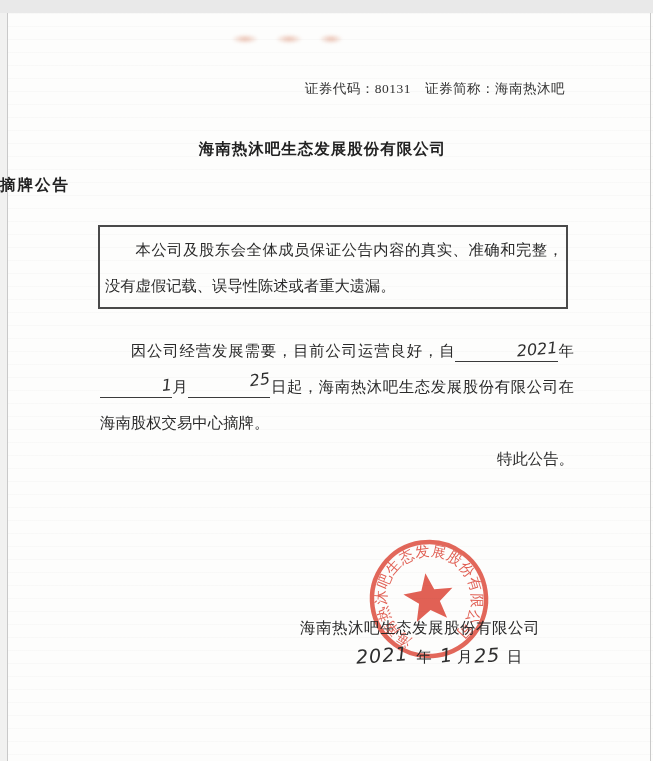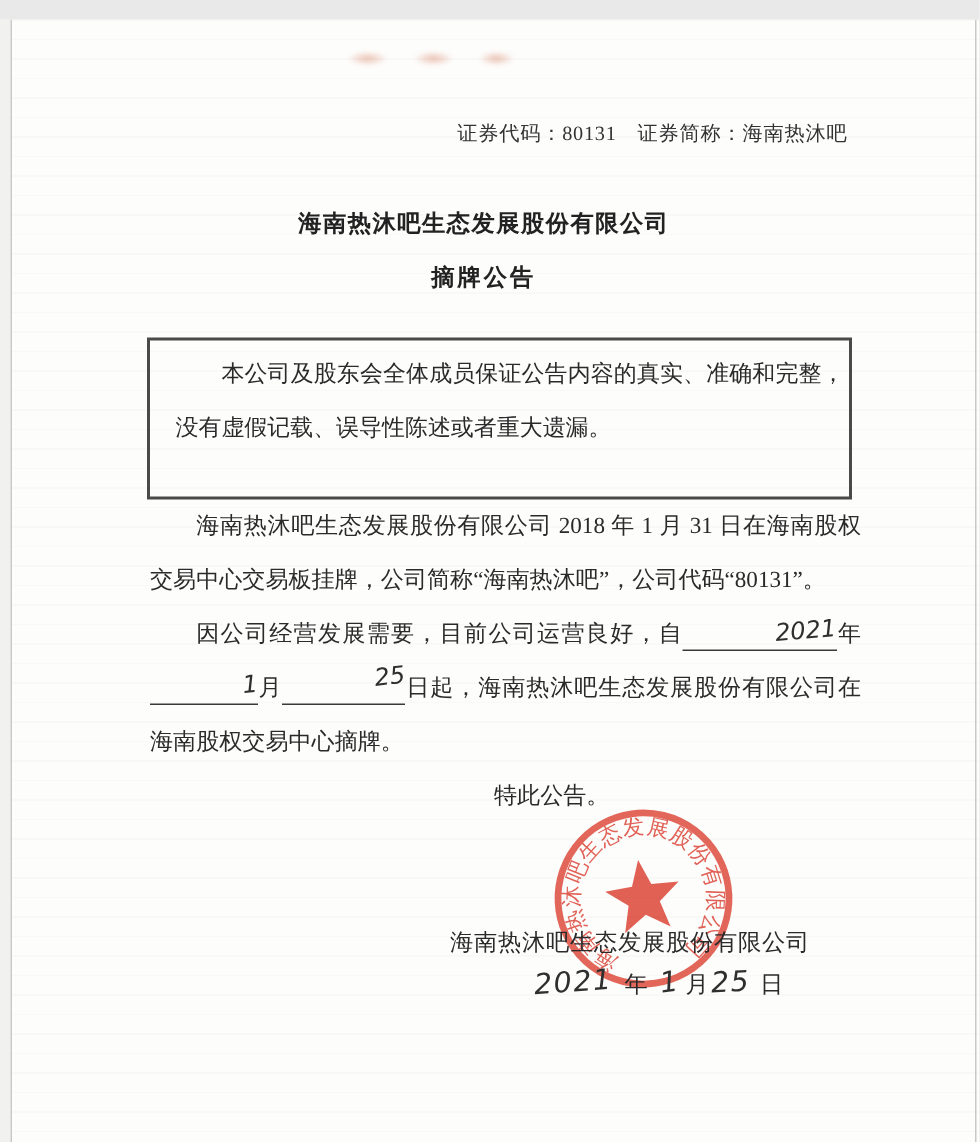--- a/index.html
+++ b/index.html
@@ -35,39 +35,39 @@
     font-size:13.5px;letter-spacing:.5px;color:#333;white-space:nowrap;
   }
   .header-line .gap{display:inline-block;width:14px;}
 
   .doc-title{
     position:absolute;left:0;right:8px;top:126px;
     text-align:center;font-size:15.5px;font-weight:bold;letter-spacing:1px;color:#222;
   }
   .doc-subtitle{
     position:absolute;left:0;right:8px;top:162px;
-    text-align:center;font-size:15.5px;font-weight:bold;letter-spacing:2px;color:#222;
+    font-size:15.5px;font-weight:bold;letter-spacing:2px;color:#222;
   }
 
   .disclaimer-box{
-    position:absolute;left:98px;top:212px;width:470px;height:108px;
+    position:absolute;left:98px;top:212px;width:470px;height:84px;
     border:2px solid #4a4a4a;box-sizing:border-box;
-    padding:5px 3px 0 17px;
+    padding:5px 3px 0 5px;
   }
   .disclaimer-box p{
     margin:0;font-size:15.3px;line-height:36px;
     text-align:justify;text-indent:2em;color:#2a2a2a;
   }
 
   .body-text{
     position:absolute;left:100px;top:320px;width:474px;
     font-size:15.4px;line-height:36px;color:#2a2a2a;
   }
   .body-text p{margin:0;text-align:justify;text-indent:2em;}
-  .body-text p.closing{text-align:center;}
+  .body-text p.closing{text-align:right;}
 
   
   .blank{
     display:inline-block;border-bottom:1px solid #3a3a3a;
     text-align:center;line-height:20px;vertical-align:baseline;
   }
   .hw{
     font-family:"DejaVu Sans",sans-serif;font-style:italic;
     color:#2f2f2f;display:inline-block;
   }
@@ -117,21 +117,20 @@
   </div>
 
   <div class="doc-title">海南热沐吧生态发展股份有限公司</div>
   <div class="doc-subtitle">摘牌公告</div>
 
   <div class="disclaimer-box">
     <p>本公司及股东会全体成员保证公告内容的真实、准确和完整，没有虚假记载、误导性陈述或者重大遗漏。</p>
   </div>
 
   <div class="body-text">
-    <p>海南热沐吧生态发展股份有限公司 2018 年 1 月 31 日在海南股权交易中心交易板挂牌，公司简称“海南热沐吧”，公司代码“80131”。</p>
     <p><span>因公司经营发展需要，目前公司运营良好，自</span><span class="blank year"><span class="hw">2021</span></span><span>年</span><span class="blank month"><span class="hw">1</span></span><span>月</span><span class="blank day"><span class="hw">25</span></span><span>日</span><span>起，海南热沐吧生态发展股份有限公司在海南股权交易中心摘牌。</span></p>
     <p class="closing"><span style="display:inline-block;width:2em;"></span><span>特此公告。</span></p>
   </div>
 
   <div class="seal">
     <svg viewBox="-70 -70 140 140" xmlns="http://www.w3.org/2000/svg">
       <g transform="rotate(-8)" fill="none">
         <circle cx="0" cy="0" r="57" stroke="#dd4334" stroke-width="4.5" opacity="0.92"></circle>
         <polygon points="0,-26 6.5,-8.9 24.7,-8 10.5,3.4 15.3,21 0,11 -15.3,21 -10.5,3.4 -24.7,-8 -6.5,-8.9" fill="#dc3c2e" opacity="0.92" stroke="none"></polygon>
         <path id="sealArc" d="M -21.5 37.2 A 43 43 0 1 1 21.5 37.2" fill="none"></path>

